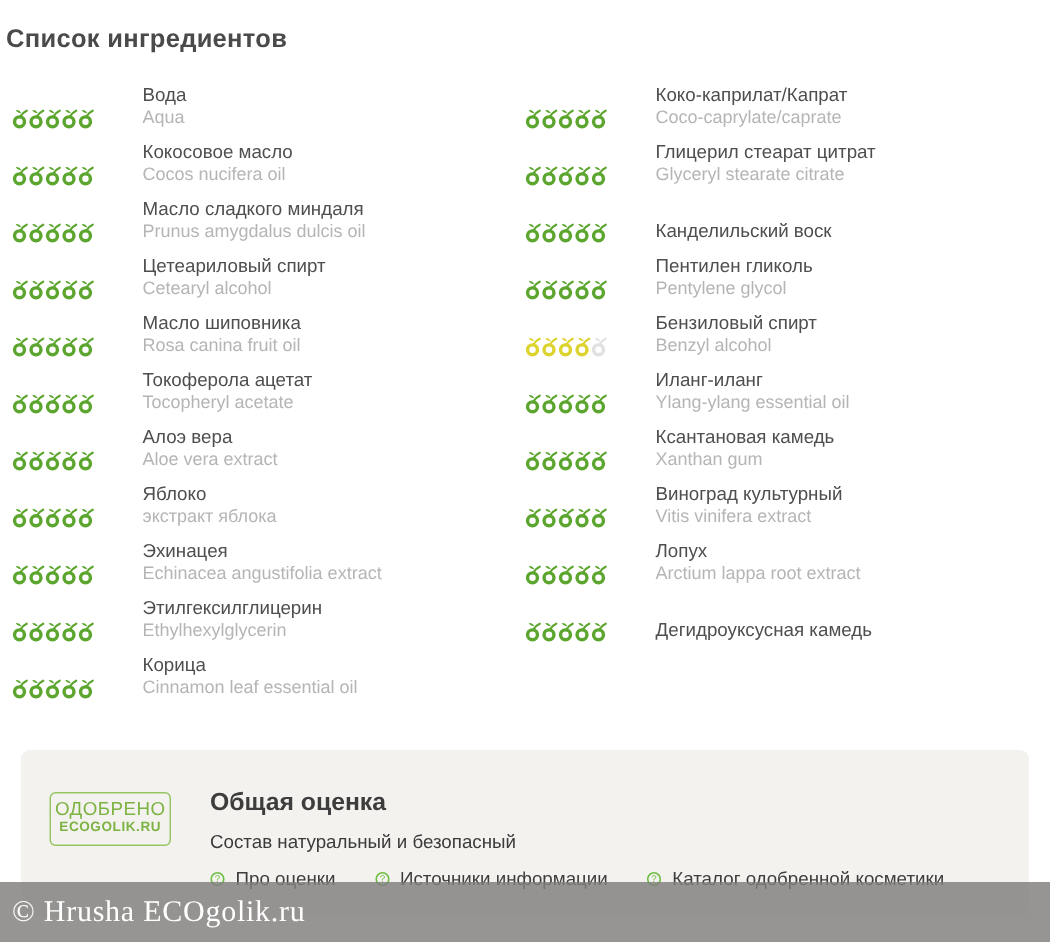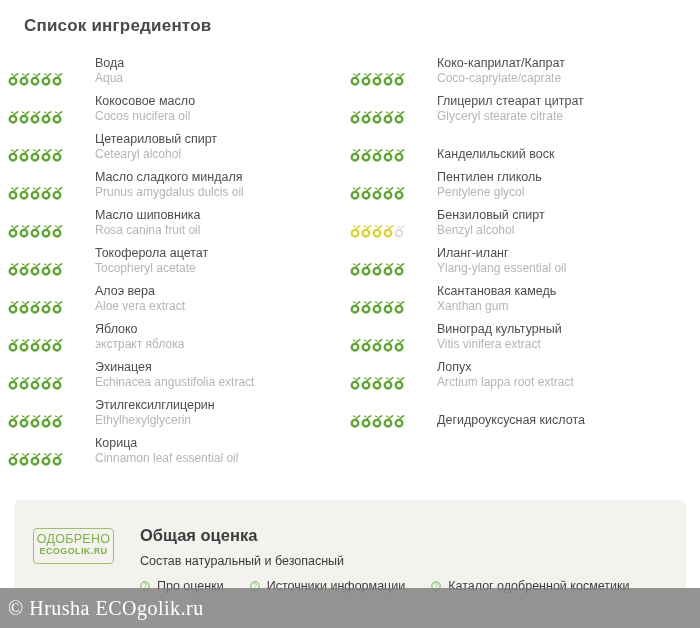--- a/index.html
+++ b/index.html
@@ -5,21 +5,21 @@
   * { margin:0; padding:0; box-sizing:border-box; }
   html,body { background:#fff; }
   .page {
     position:relative;
     width:700px; height:628px;
     background:#fff;
     overflow:hidden;
     font-family:"Liberation Sans", sans-serif;
   }
   .page-title {
-    padding:14px 0 0 24px;
+    padding:14px 0 0 4px;
     font-size:17px; line-height:24px;
     font-weight:600; color:#4a4a4a;
     letter-spacing:0.2px;
   }
   .ingredients-grid {
     display:grid;
     grid-template-columns:342px 1fr;
     margin-top:18px;
     align-items:start;
   }
@@ -233,66 +233,66 @@
             </span>
             <span class="apple">
               <svg width="11" height="14" viewBox="0 0 11 14">
                 <circle cx="5" cy="9.2" r="3.3" fill="none" stroke="#5ca62f" stroke-width="2.3"></circle>
                 <path d="M5.8 5.4 Q7.2 3.0 9.8 1.8" fill="none" stroke="#5ca62f" stroke-width="1.5" stroke-linecap="round"></path>
                 <path d="M6.2 3.4 Q4.9 1.0 2.5 1.5 Q3.7 3.8 6.2 3.4 Z" fill="#5ca62f"></path>
               </svg>
             </span>
           </span>
     <span class="ing-text">
+      <div class="ing-name">Масло сладкого миндаля</div>
+      <div class="ing-latin">Prunus amygdalus dulcis oil</div>
+    </span>
+  </div>
+
+  <div class="ingredient-row">
+    <span class="rating">
+            <span class="apple">
+              <svg width="11" height="14" viewBox="0 0 11 14">
+                <circle cx="5" cy="9.2" r="3.3" fill="none" stroke="#5ca62f" stroke-width="2.3"></circle>
+                <path d="M5.8 5.4 Q7.2 3.0 9.8 1.8" fill="none" stroke="#5ca62f" stroke-width="1.5" stroke-linecap="round"></path>
+                <path d="M6.2 3.4 Q4.9 1.0 2.5 1.5 Q3.7 3.8 6.2 3.4 Z" fill="#5ca62f"></path>
+              </svg>
+            </span>
+            <span class="apple">
+              <svg width="11" height="14" viewBox="0 0 11 14">
+                <circle cx="5" cy="9.2" r="3.3" fill="none" stroke="#5ca62f" stroke-width="2.3"></circle>
+                <path d="M5.8 5.4 Q7.2 3.0 9.8 1.8" fill="none" stroke="#5ca62f" stroke-width="1.5" stroke-linecap="round"></path>
+                <path d="M6.2 3.4 Q4.9 1.0 2.5 1.5 Q3.7 3.8 6.2 3.4 Z" fill="#5ca62f"></path>
+              </svg>
+            </span>
+            <span class="apple">
+              <svg width="11" height="14" viewBox="0 0 11 14">
+                <circle cx="5" cy="9.2" r="3.3" fill="none" stroke="#5ca62f" stroke-width="2.3"></circle>
+                <path d="M5.8 5.4 Q7.2 3.0 9.8 1.8" fill="none" stroke="#5ca62f" stroke-width="1.5" stroke-linecap="round"></path>
+                <path d="M6.2 3.4 Q4.9 1.0 2.5 1.5 Q3.7 3.8 6.2 3.4 Z" fill="#5ca62f"></path>
+              </svg>
+            </span>
+            <span class="apple">
+              <svg width="11" height="14" viewBox="0 0 11 14">
+                <circle cx="5" cy="9.2" r="3.3" fill="none" stroke="#5ca62f" stroke-width="2.3"></circle>
+                <path d="M5.8 5.4 Q7.2 3.0 9.8 1.8" fill="none" stroke="#5ca62f" stroke-width="1.5" stroke-linecap="round"></path>
+                <path d="M6.2 3.4 Q4.9 1.0 2.5 1.5 Q3.7 3.8 6.2 3.4 Z" fill="#5ca62f"></path>
+              </svg>
+            </span>
+            <span class="apple">
+              <svg width="11" height="14" viewBox="0 0 11 14">
+                <circle cx="5" cy="9.2" r="3.3" fill="none" stroke="#5ca62f" stroke-width="2.3"></circle>
+                <path d="M5.8 5.4 Q7.2 3.0 9.8 1.8" fill="none" stroke="#5ca62f" stroke-width="1.5" stroke-linecap="round"></path>
+                <path d="M6.2 3.4 Q4.9 1.0 2.5 1.5 Q3.7 3.8 6.2 3.4 Z" fill="#5ca62f"></path>
+              </svg>
+            </span>
+          </span>
+    <span class="ing-text">
       <div class="ing-name">Цетеариловый спирт</div>
       <div class="ing-latin">Cetearyl alcohol</div>
-    </span>
-  </div>
-
-  <div class="ingredient-row">
-    <span class="rating">
-            <span class="apple">
-              <svg width="11" height="14" viewBox="0 0 11 14">
-                <circle cx="5" cy="9.2" r="3.3" fill="none" stroke="#5ca62f" stroke-width="2.3"></circle>
-                <path d="M5.8 5.4 Q7.2 3.0 9.8 1.8" fill="none" stroke="#5ca62f" stroke-width="1.5" stroke-linecap="round"></path>
-                <path d="M6.2 3.4 Q4.9 1.0 2.5 1.5 Q3.7 3.8 6.2 3.4 Z" fill="#5ca62f"></path>
-              </svg>
-            </span>
-            <span class="apple">
-              <svg width="11" height="14" viewBox="0 0 11 14">
-                <circle cx="5" cy="9.2" r="3.3" fill="none" stroke="#5ca62f" stroke-width="2.3"></circle>
-                <path d="M5.8 5.4 Q7.2 3.0 9.8 1.8" fill="none" stroke="#5ca62f" stroke-width="1.5" stroke-linecap="round"></path>
-                <path d="M6.2 3.4 Q4.9 1.0 2.5 1.5 Q3.7 3.8 6.2 3.4 Z" fill="#5ca62f"></path>
-              </svg>
-            </span>
-            <span class="apple">
-              <svg width="11" height="14" viewBox="0 0 11 14">
-                <circle cx="5" cy="9.2" r="3.3" fill="none" stroke="#5ca62f" stroke-width="2.3"></circle>
-                <path d="M5.8 5.4 Q7.2 3.0 9.8 1.8" fill="none" stroke="#5ca62f" stroke-width="1.5" stroke-linecap="round"></path>
-                <path d="M6.2 3.4 Q4.9 1.0 2.5 1.5 Q3.7 3.8 6.2 3.4 Z" fill="#5ca62f"></path>
-              </svg>
-            </span>
-            <span class="apple">
-              <svg width="11" height="14" viewBox="0 0 11 14">
-                <circle cx="5" cy="9.2" r="3.3" fill="none" stroke="#5ca62f" stroke-width="2.3"></circle>
-                <path d="M5.8 5.4 Q7.2 3.0 9.8 1.8" fill="none" stroke="#5ca62f" stroke-width="1.5" stroke-linecap="round"></path>
-                <path d="M6.2 3.4 Q4.9 1.0 2.5 1.5 Q3.7 3.8 6.2 3.4 Z" fill="#5ca62f"></path>
-              </svg>
-            </span>
-            <span class="apple">
-              <svg width="11" height="14" viewBox="0 0 11 14">
-                <circle cx="5" cy="9.2" r="3.3" fill="none" stroke="#5ca62f" stroke-width="2.3"></circle>
-                <path d="M5.8 5.4 Q7.2 3.0 9.8 1.8" fill="none" stroke="#5ca62f" stroke-width="1.5" stroke-linecap="round"></path>
-                <path d="M6.2 3.4 Q4.9 1.0 2.5 1.5 Q3.7 3.8 6.2 3.4 Z" fill="#5ca62f"></path>
-              </svg>
-            </span>
-          </span>
-    <span class="ing-text">
-      <div class="ing-name">Масло сладкого миндаля</div>
-      <div class="ing-latin">Prunus amygdalus dulcis oil</div>
     </span>
   </div>
 
   <div class="ingredient-row">
     <span class="rating">
             <span class="apple">
               <svg width="11" height="14" viewBox="0 0 11 14">
                 <circle cx="5" cy="9.2" r="3.3" fill="none" stroke="#5ca62f" stroke-width="2.3"></circle>
                 <path d="M5.8 5.4 Q7.2 3.0 9.8 1.8" fill="none" stroke="#5ca62f" stroke-width="1.5" stroke-linecap="round"></path>
                 <path d="M6.2 3.4 Q4.9 1.0 2.5 1.5 Q3.7 3.8 6.2 3.4 Z" fill="#5ca62f"></path>
@@ -1025,21 +1025,21 @@
             </span>
             <span class="apple">
               <svg width="11" height="14" viewBox="0 0 11 14">
                 <circle cx="5" cy="9.2" r="3.3" fill="none" stroke="#5ca62f" stroke-width="2.3"></circle>
                 <path d="M5.8 5.4 Q7.2 3.0 9.8 1.8" fill="none" stroke="#5ca62f" stroke-width="1.5" stroke-linecap="round"></path>
                 <path d="M6.2 3.4 Q4.9 1.0 2.5 1.5 Q3.7 3.8 6.2 3.4 Z" fill="#5ca62f"></path>
               </svg>
             </span>
           </span>
     <span class="ing-text">
-      <div class="ing-name">Дегидроуксусная кислота</div>
+      <div class="ing-name">Дегидроуксусная камедь</div>
     </span>
   </div>
 </div>
   </div>
 
   <div class="summary-card">
     <div class="approve-badge">
       <div class="b1">ОДОБРЕНО</div>
       <div class="b2">ECOGOLIK.RU</div>
     </div>

